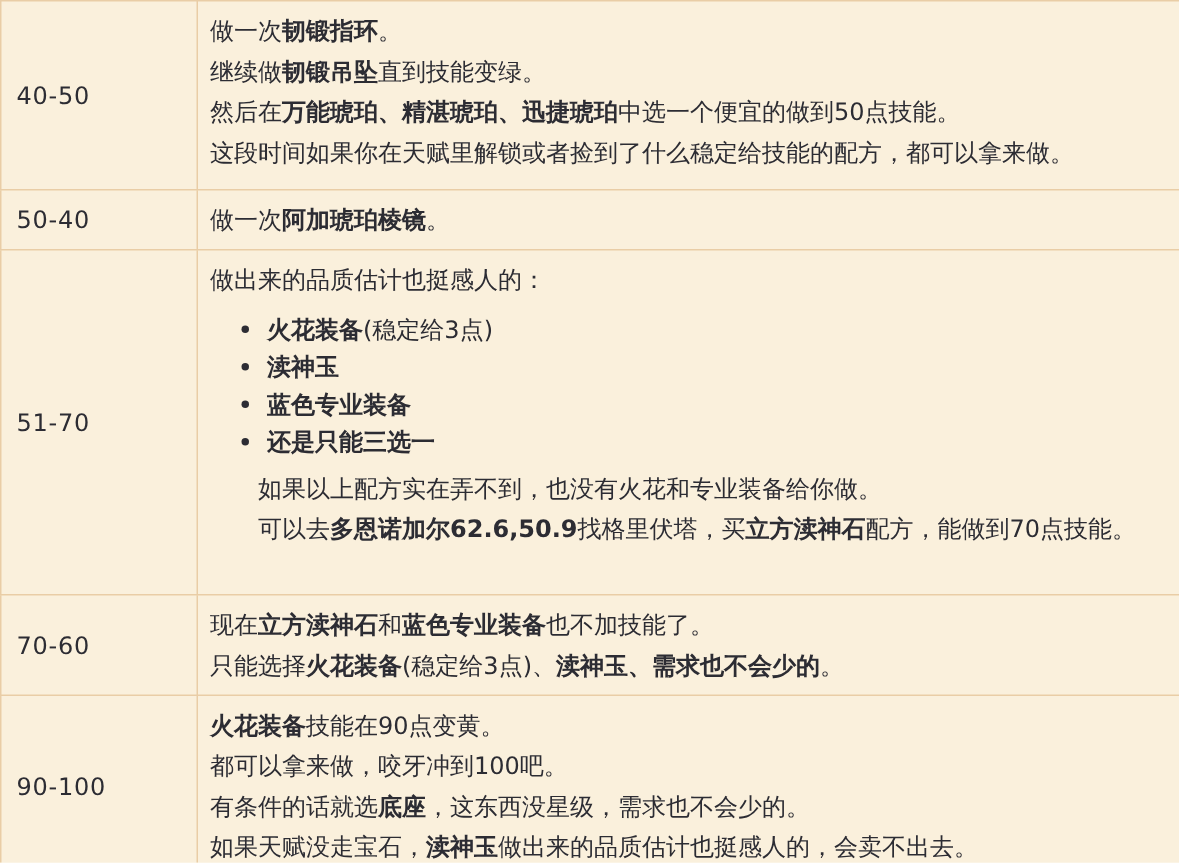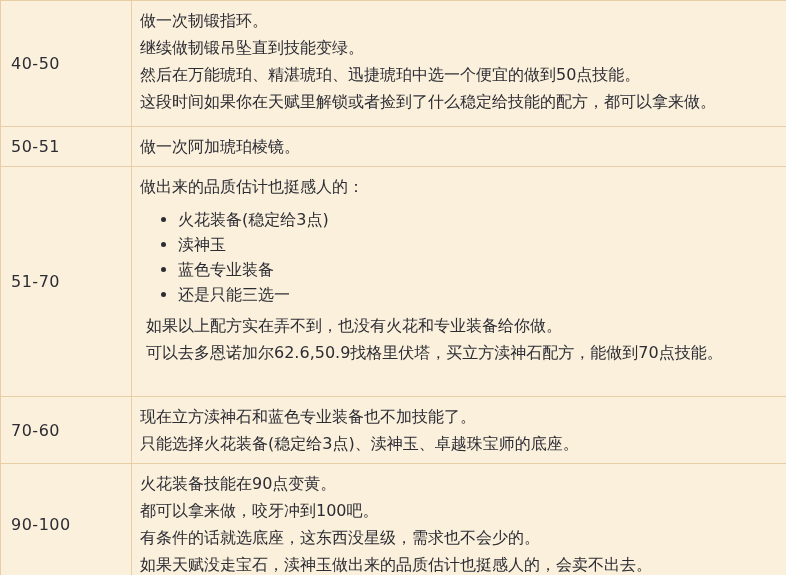--- a/index.html
+++ b/index.html
@@ -37,49 +37,49 @@
   }
   td.content-cell {
     vertical-align: top;
     padding: 6px 10px 6px 8px;
   }
   td.content-cell p {
     margin: 0;
     line-height: 27px;
   }
   td.content-cell p.indent {
-    margin-left: 6px;
+    margin-left: 32px;
   }
   td.content-cell ul {
     margin: 7px 0 5px 0;
     padding-left: 38px;
     list-style: disc;
   }
   td.content-cell li {
     line-height: 25px;
   }
-  b { font-weight: normal; }
+  b { font-weight: bold; }
 </style>
 </head>
 <body>
 
 <div class="viewport">
   <table class="guide">
     <tbody>
         <tr style="height: 126px;">
           <td class="range-cell">40-50</td>
           <td class="content-cell">
             <p>做一次<b>韧锻指环</b>。</p>
             <p>继续做<b>韧锻吊坠</b>直到技能变绿。</p>
             <p>然后在<b>万能琥珀、精湛琥珀、迅捷琥珀</b>中选一个便宜的做到50点技能。</p>
             <p>这段时间如果你在天赋里解锁或者捡到了什么稳定给技能的配方，都可以拿来做。</p>
           </td>
         </tr>
         <tr style="height: 36px;">
-          <td class="range-cell">50-51</td>
+          <td class="range-cell">50-40</td>
           <td class="content-cell">
             <p>做一次<b>阿加琥珀棱镜</b>。</p>
           </td>
         </tr>
         <tr style="height: 230px;">
           <td class="range-cell">51-70</td>
           <td class="content-cell">
             <p>做出来的品质估计也挺感人的：</p>
             <ul>
               <li><b>火花装备</b>(稳定给3点)</li>
@@ -88,21 +88,21 @@
               <li><b>还是只能三选一</b></li>
             </ul>
             <p class="indent">如果以上配方实在弄不到，也没有火花和专业装备给你做。</p>
             <p class="indent">可以去<b>多恩诺加尔62.6,50.9</b>找格里伏塔，买<b>立方渎神石</b>配方，能做到70点技能。</p>
           </td>
         </tr>
         <tr style="height: 58px;">
           <td class="range-cell">70-60</td>
           <td class="content-cell">
             <p>现在<b>立方渎神石</b>和<b>蓝色专业装备</b>也不加技能了。</p>
-            <p>只能选择<b>火花装备</b>(稳定给3点)、<b>渎神玉、卓越珠宝师的底座</b>。</p>
+            <p>只能选择<b>火花装备</b>(稳定给3点)、<b>渎神玉、需求也不会少的</b>。</p>
           </td>
         </tr>
         <tr style="height: 109px;">
           <td class="range-cell">90-100</td>
           <td class="content-cell">
             <p><b>火花装备</b>技能在90点变黄。</p>
             <p>都可以拿来做，咬牙冲到100吧。</p>
             <p>有条件的话就选<b>底座</b>，这东西没星级，需求也不会少的。</p>
             <p>如果天赋没走宝石，<b>渎神玉</b>做出来的品质估计也挺感人的，会卖不出去。</p>
           </td>

